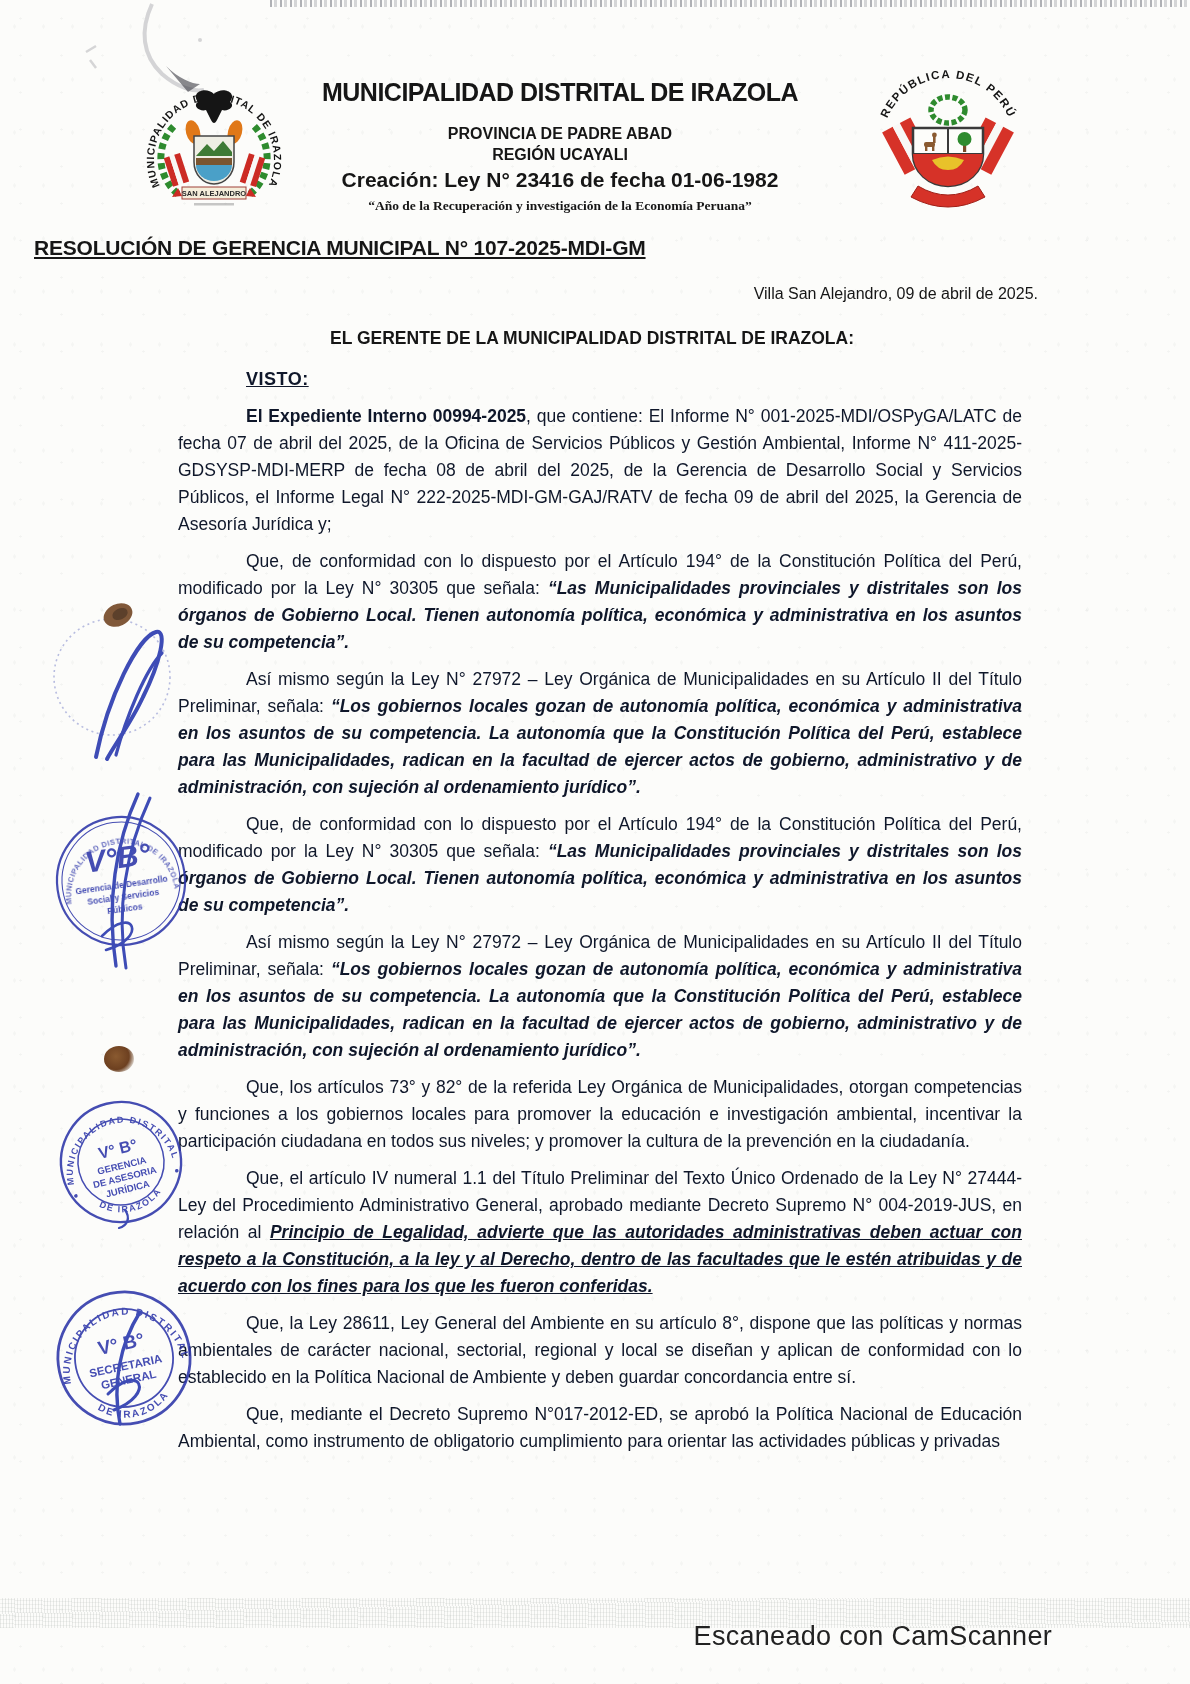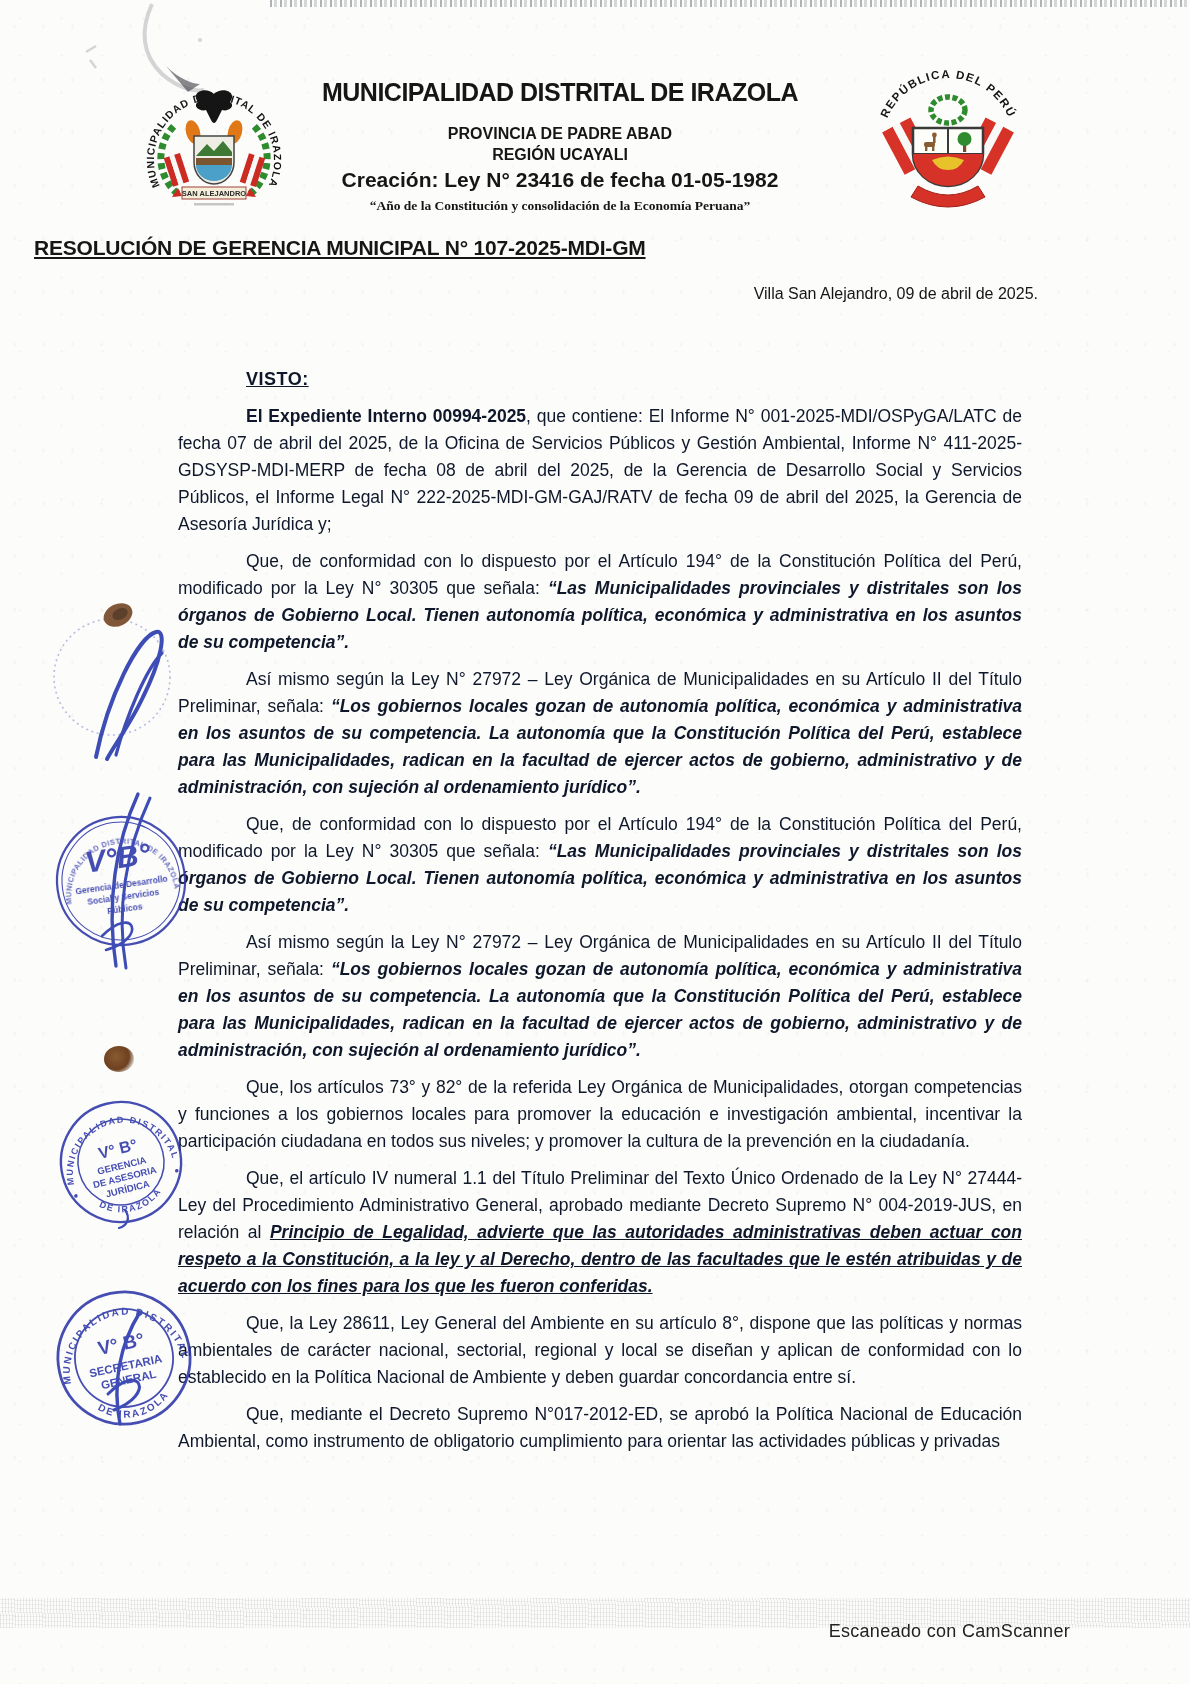--- a/index.html
+++ b/index.html
@@ -44,21 +44,21 @@
   
   .stamp{position:absolute;}
   .st-blue{fill:#2c35a9;}
   .st-ring{fill:none;stroke:#2c35a9;}
   .sig{fill:none;stroke:#2434ad;stroke-linecap:round;}
   .blurry{filter:blur(.6px);}
   .faded{opacity:.88;}
   .brown-dot{position:absolute;border-radius:50%;
         background:radial-gradient(circle at 40% 40%,#8a5a30 0%,#6d4020 55%,rgba(120,90,60,.25) 78%,transparent 100%);}
 
-  .camscanner{position:absolute;top:1621px;right:120px;font-size:18px;color:#222;letter-spacing:.3px;}
+  .camscanner{position:absolute;top:1621px;right:138px;font-size:27px;color:#222;letter-spacing:.3px;}
 </style>
 </head>
 <body>
 
 <div class="page">
 
   <div class="top-noise"></div>
   <div class="bottom-noise"></div>
 
   <svg class="smudge" width="220" height="130" viewBox="0 0 220 130">
@@ -110,22 +110,22 @@
       <rect x="44" y="117" width="64" height="12" fill="#f5eedb" stroke="#a04038" stroke-width="1"></rect>
       <text x="76" y="126" font-size="7.5" font-weight="bold" fill="#2a2a2a" text-anchor="middle">SAN ALEJANDRO</text>
       <rect x="56" y="133" width="40" height="2.5" fill="#999" opacity=".55"></rect>
     </g>
   </svg>
 
   <div class="header-text">
     <div class="ht1">MUNICIPALIDAD DISTRITAL DE IRAZOLA</div>
     <div class="ht2">PROVINCIA DE PADRE ABAD</div>
     <div class="ht3">REGIÓN UCAYALI</div>
-    <div class="ht4">Creación: Ley N° 23416 de fecha 01-05-1982</div>
-    <div class="ht5">“Año de la Constitución y consolidación de la Economía Peruana”</div>
+    <div class="ht4">Creación: Ley N° 23416 de fecha 01-06-1982</div>
+    <div class="ht5">“Año de la Recuperación y investigación de la Economía Peruana”</div>
   </div>
 
   <svg class="seal seal-right" width="172" height="170" viewBox="0 0 172 170">
     <defs>
       <path id="peArc" d="M 20,86 A 66,66 0 0 1 152,86"></path>
     </defs>
     <text font-size="11.5" font-weight="bold" fill="#141414" letter-spacing="1.5" text-anchor="middle">
       <textPath href="#peArc" startOffset="50%">REPÚBLICA DEL PERÚ</textPath>
     </text>
 
@@ -159,20 +159,21 @@
       </g>
       <path d="M121,96 a35,32 0 0 1 -70,0 z" fill="#d63228"></path>
       <path d="M70,102 q16,-7 32,0 q-5,10 -16,10 q-11,0 -16,-10 z" fill="#e8c22a"></path>
     </g>
 
     <path d="M56,128 q30,18 60,0 l7,11 q-37,20 -74,0 z" fill="#d63228" stroke="#a02018" stroke-width="1"></path>
   </svg>
 
   <div class="res-title">RESOLUCIÓN DE GERENCIA MUNICIPAL N° 107-2025-MDI-GM</div>
   <div class="dateline">Villa San Alejandro, 09 de abril de 2025.</div>
+  <div class="addressee">EL GERENTE DE LA MUNICIPALIDAD DISTRITAL DE IRAZOLA:</div>
 
   <div class="body">
     <div class="heading">VISTO:</div>
     <p class="para"><b>El Expediente Interno 00994-2025</b><span>, que contiene: El Informe N° 001-2025-MDI/OSPyGA/LATC de fecha 07 de abril del 2025, de la Oficina de Servicios Públicos y Gestión Ambiental, Informe N° 411-2025-GDSYSP-MDI-MERP de fecha 08 de abril del 2025, de la Gerencia de Desarrollo Social y Servicios Públicos, el Informe Legal N° 222-2025-MDI-GM-GAJ/RATV de fecha 09 de abril del 2025, la Gerencia de Asesoría Jurídica y;</span></p>
 
 
     <p class="para"><span>Que, de conformidad con lo dispuesto por el Artículo 194° de la Constitución Política del Perú, modificado por la Ley N° 30305 que señala: </span><span class="bq">“Las Municipalidades provinciales y distritales son los órganos de Gobierno Local. Tienen autonomía política, económica y administrativa en los asuntos de su competencia”.</span></p>
 
     <p class="para"><span>Así mismo según la Ley N° 27972 – Ley Orgánica de Municipalidades en su Artículo II del Título Preliminar, señala: </span><span class="bq">“Los gobiernos locales gozan de autonomía política, económica y administrativa en los asuntos de su competencia. La autonomía que la Constitución Política del Perú, establece para las Municipalidades, radican en la facultad de ejercer actos de gobierno, administrativo y de administración, con sujeción al ordenamiento jurídico”.</span></p>
 

